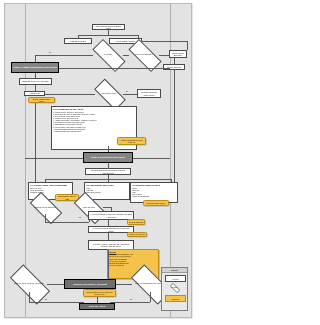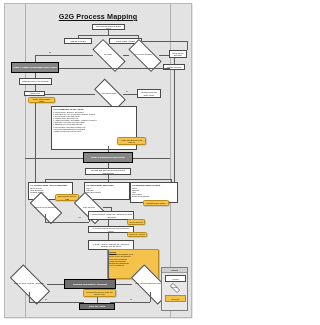--- a/index.html
+++ b/index.html
@@ -88,21 +88,20 @@
 </style>
 </head>
 <body>
 
 <div id="page">
   <div id="canvas">
 
     <div class="rail" style="left:20px"></div>
     <div class="rail" style="left:165px"></div>
 
-    <div id="title">G2G Process Mapping</div>
 
     <div class="ln lv" style="left:103px;top:26px;height:5px;"></div>
     <div class="node proc" style="left:87px;top:20px;width:33px;height:6px;">The Request
 Comes to Scope Level</div>
 
     <div class="ln lh" style="left:73px;top:31px;width:60px;"></div>
     <div class="ln lv" style="left:73px;top:31px;height:3px;"></div>
     <div class="ln lv" style="left:133px;top:31px;height:3px;"></div>
 
     <div class="node proc" style="left:59px;top:34px;width:28px;height:5.5px;">G2G Bid or No Bid</div>

